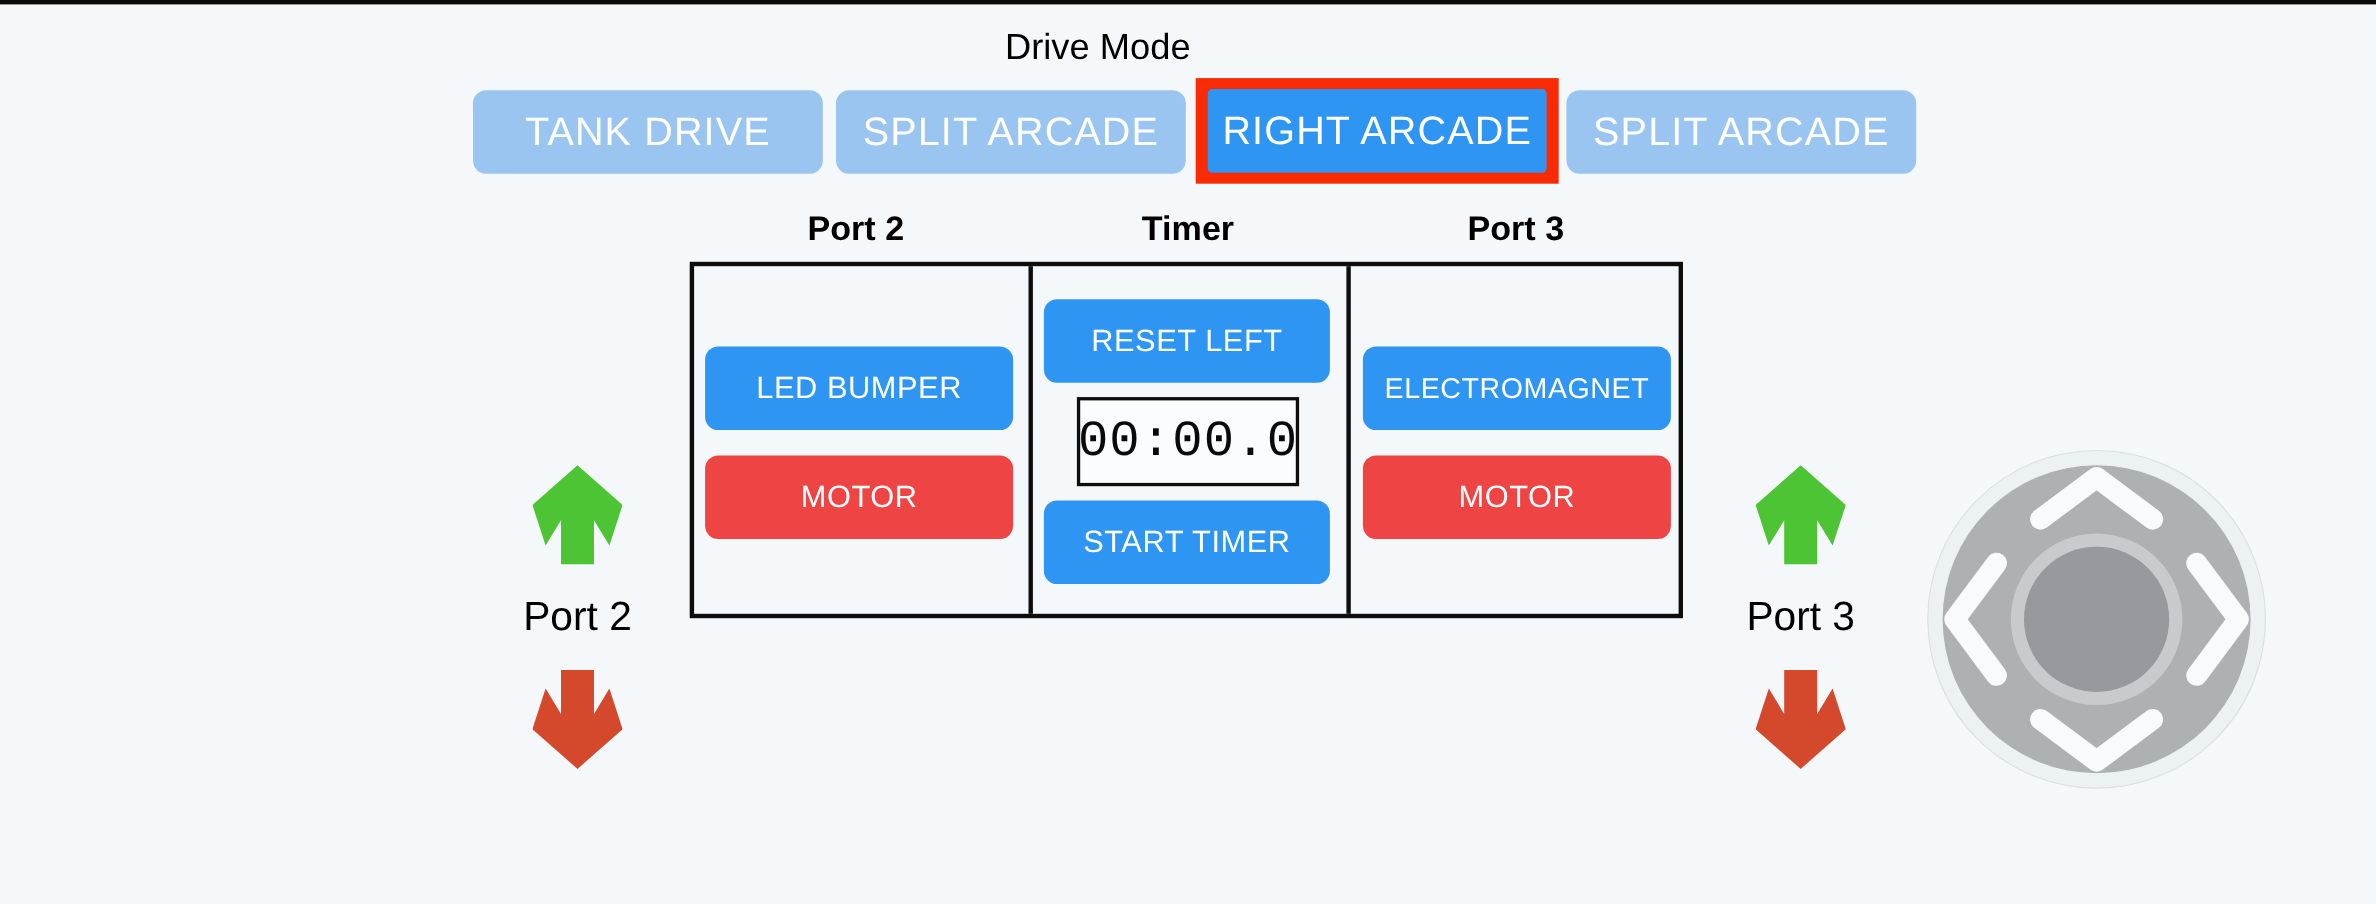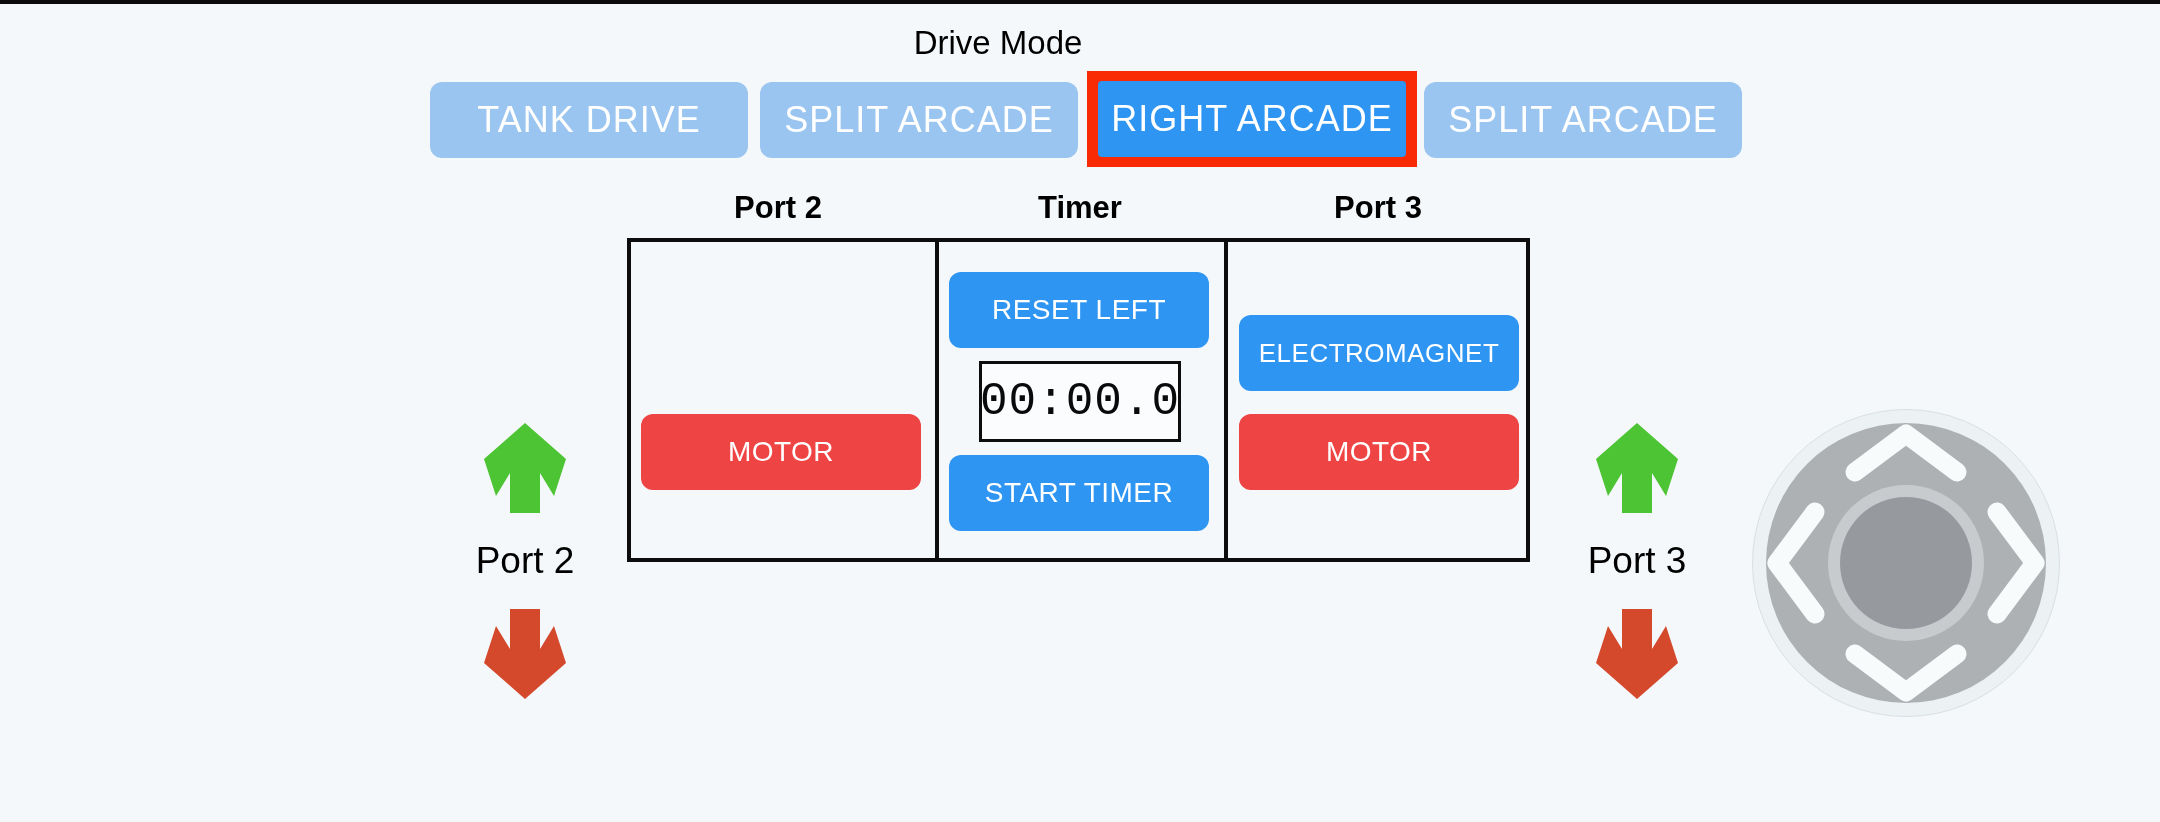--- a/index.html
+++ b/index.html
@@ -103,20 +103,21 @@
   <button class="abs mode-btn" style="left:1424px; top:82px; width:318px;">SPLIT ARCADE</button>
 
   <div class="abs col-header" style="left:678px;">Port 2</div>
   <div class="abs col-header" style="left:980px;">Timer</div>
   <div class="abs col-header" style="left:1278px;">Port 3</div>
 
   <div class="abs panel">
     <div class="divider" style="left:304px;"></div>
     <div class="divider" style="left:593px;"></div>
 
+    <button class="panel-btn active" style="left:10px;  top:73px;  width:280px; height:76px;">LED BUMPER</button>
     <button class="panel-btn inactive" style="left:10px;  top:172px; width:280px; height:76px;">MOTOR</button>
 
     <button class="panel-btn active" style="left:318px; top:30px;  width:260px; height:76px;">RESET LEFT</button>
     <div class="timer-display">00:00.0</div>
     <button class="panel-btn active" style="left:608px; top:73px;  width:280px; height:76px; font-size:26px;">ELECTROMAGNET</button>
 
     <button class="panel-btn active" style="left:318px; top:213px; width:260px; height:76px;">START TIMER</button>
     <button class="panel-btn inactive" style="left:608px; top:172px; width:280px; height:76px;">MOTOR</button>
   </div>
 

